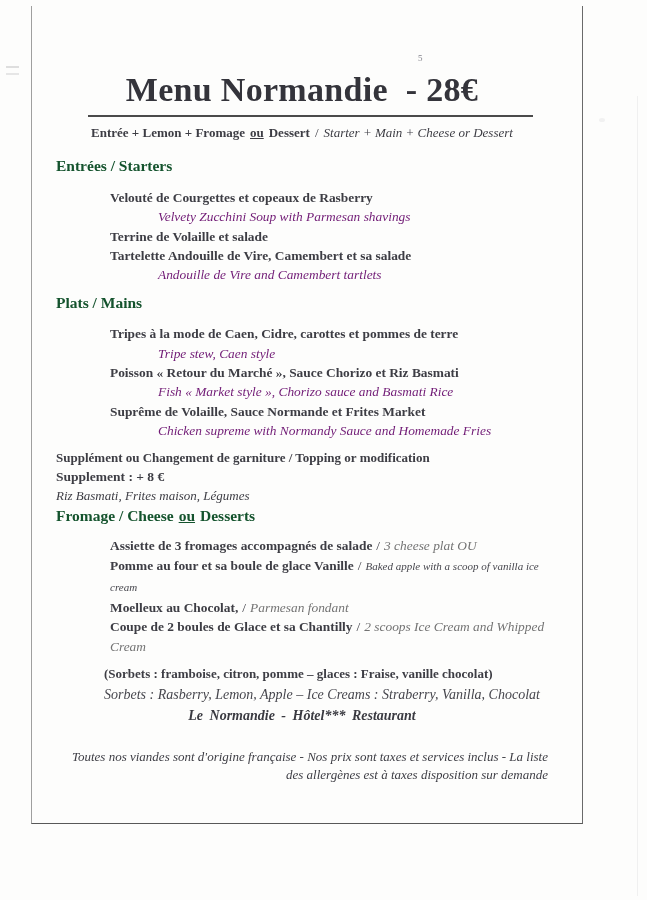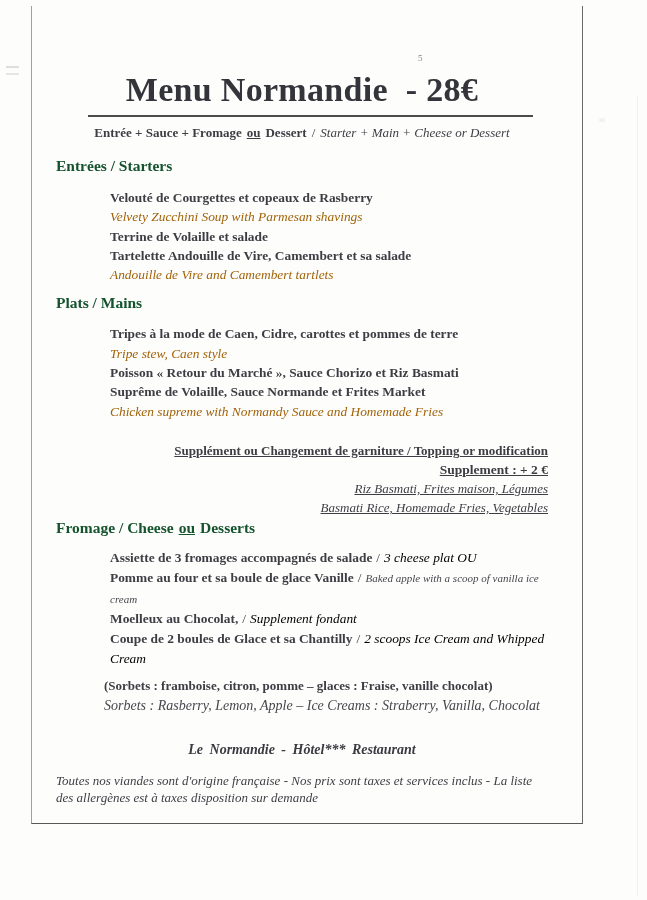--- a/index.html
+++ b/index.html
@@ -28,41 +28,41 @@
   .ou-gap{margin:0 5px;}
 
   .heading{font-size:15.5px;font-weight:700;line-height:18px;color:#14532d;white-space:nowrap;}
   .h-starters{margin-top:16px;}
   .h-mains{margin-top:10px;}
   .h-desserts{margin-top:2px;}
 
   .items{margin:13px 0 0 54px;}
   .items-mains{margin-top:12px;}
   .fr{font-weight:700;font-size:13.4px;line-height:19.3px;white-space:nowrap;}
-  .en{font-style:italic;font-size:13.4px;line-height:19.3px;color:#a16207;}
+  .en{font-style:italic;font-size:13.4px;line-height:19.3px;color:#701a75;margin-left:48px;}
 
-  .supp{margin-top:20px;text-align:right;text-decoration:underline;}
+  .supp{margin-top:8px;text-align:left;}
   .supp-l1{font-weight:700;font-size:13px;line-height:19px;white-space:nowrap;}
   .supp-l2{font-weight:700;font-size:13.5px;line-height:19px;}
   .supp-l3,.supp-l4{font-style:italic;font-size:13px;line-height:19px;}
 
   .d-items{margin:11px 0 0 54px;font-size:13.4px;}
   .d-line{line-height:19.8px;}
   .d-fr{font-weight:700;}
   .d-slash{margin:0 4px;}
-  .d-en{font-style:italic;color:#000000;}
+  .d-en{font-style:italic;color:#737373;}
   .d-en-small{font-style:italic;font-size:11px;color:#46464d;}
 
   .note{margin:7px 0 0 48px;}
   .note-fr{font-weight:700;font-size:13px;line-height:20.5px;white-space:nowrap;}
   .note-en{font-style:italic;font-size:14px;line-height:20.5px;white-space:nowrap;color:#46464d;}
 
-  .signature{margin-top:24px;text-align:center;font-weight:700;font-style:italic;font-size:14px;line-height:17px;word-spacing:3px;color:#3a3a41;}
+  .signature{margin-top:2px;text-align:center;font-weight:700;font-style:italic;font-size:14px;line-height:17px;word-spacing:3px;color:#3a3a41;}
 
-  .footer{margin-top:14px;text-align:left;font-style:italic;font-size:13px;line-height:17.5px;}
+  .footer{margin-top:24px;text-align:right;font-style:italic;font-size:13px;line-height:17.5px;}
 
   
   .title-mark{position:absolute;left:418px;top:53px;font-size:9px;color:#83838c;}
   .smudge-a{position:absolute;left:6px;top:66px;width:13px;height:2px;background:#dedede;box-shadow:0 7px 0 #e6e6e6;}
   .smudge-b{position:absolute;left:599px;top:118px;width:6px;height:4px;background:#f1f1f1;border-radius:50%;}
   .edge-line{position:absolute;left:637px;top:96px;width:1px;height:800px;background:#f0f0f0;}
 </style>
 </head>
 <body>
 
@@ -75,21 +75,21 @@
 
   <div class="content">
 
     <div class="title-row">
       <span>Menu Normandie</span><span class="title-price">- 28€</span>
     </div>
 
     <div class="rule"></div>
 
     <div class="formula">
-      <span class="bold">Entrée + Sauce + Fromage</span><span class="bold u ou-gap">ou</span><span class="bold">Dessert</span><span class="slash-gap">/</span><span class="ital">Starter + Main + Cheese or Dessert</span>
+      <span class="bold">Entrée + Lemon + Fromage</span><span class="bold u ou-gap">ou</span><span class="bold">Dessert</span><span class="slash-gap">/</span><span class="ital">Starter + Main + Cheese or Dessert</span>
     </div>
 
     <div class="heading h-starters">Entrées / Starters</div>
     <div class="items">
       <div>
         <div class="fr">Velouté de Courgettes et copeaux de Rasberry</div>
         <div class="en">Velvety Zucchini Soup with Parmesan shavings</div>
       </div>
       <div>
         <div class="fr">Terrine de Volaille et salade</div>
@@ -101,47 +101,47 @@
     </div>
 
     <div class="heading h-mains">Plats / Mains</div>
     <div class="items items-mains">
       <div>
         <div class="fr">Tripes à la mode de Caen, Cidre, carottes et pommes de terre</div>
         <div class="en">Tripe stew, Caen style</div>
       </div>
       <div>
         <div class="fr">Poisson « Retour du Marché », Sauce Chorizo et Riz Basmati</div>
+        <div class="en">Fish « Market style », Chorizo sauce and Basmati Rice</div>
       </div>
       <div>
         <div class="fr">Suprême de Volaille, Sauce Normande et Frites Market</div>
         <div class="en">Chicken supreme with Normandy Sauce and Homemade Fries</div>
       </div>
     </div>
 
     <div class="supp">
       <div class="supp-l1">Supplément ou Changement de garniture / Topping or modification</div>
-      <div class="supp-l2">Supplement : + 2 €</div>
+      <div class="supp-l2">Supplement : + 8 €</div>
       <div class="supp-l3">Riz Basmati, Frites maison, Légumes</div>
-      <div class="supp-l4">Basmati Rice, Homemade Fries, Vegetables</div>
     </div>
 
     <div class="heading h-desserts">
       <span>Fromage / Cheese</span><span class="u ou-gap">ou</span><span>Desserts</span>
     </div>
 
     <div class="d-items">
       <div class="d-line">
         <span class="d-fr">Assiette de 3 fromages accompagnés de salade</span><span class="d-slash">/</span><span class="d-en">3 cheese plat OU</span>
       </div>
       <div class="d-line">
         <span class="d-fr">Pomme au four et sa boule de glace Vanille</span><span class="d-slash">/</span><span class="d-en-small">Baked apple with a scoop of vanilla ice cream</span>
       </div>
       <div class="d-line">
-        <span class="d-fr">Moelleux au Chocolat,</span><span class="d-slash">/</span><span class="d-en">Supplement fondant</span>
+        <span class="d-fr">Moelleux au Chocolat,</span><span class="d-slash">/</span><span class="d-en">Parmesan fondant</span>
       </div>
       <div class="d-line">
         <span class="d-fr">Coupe de 2 boules de Glace et sa Chantilly</span><span class="d-slash">/</span><span class="d-en">2 scoops Ice Cream and Whipped Cream</span>
       </div>
     </div>
 
     <div class="note">
       <div class="note-fr">(Sorbets : framboise, citron, pomme – glaces : Fraise, vanille chocolat)</div>
       <div class="note-en">Sorbets : Rasberry, Lemon, Apple – Ice Creams : Straberry, Vanilla, Chocolat</div>
     </div>

